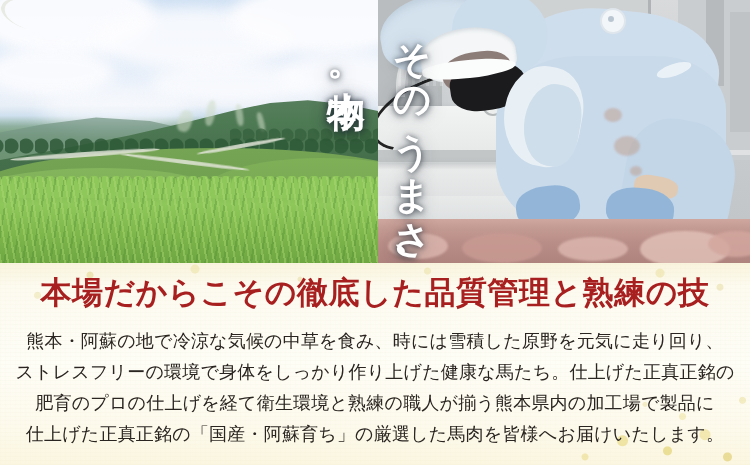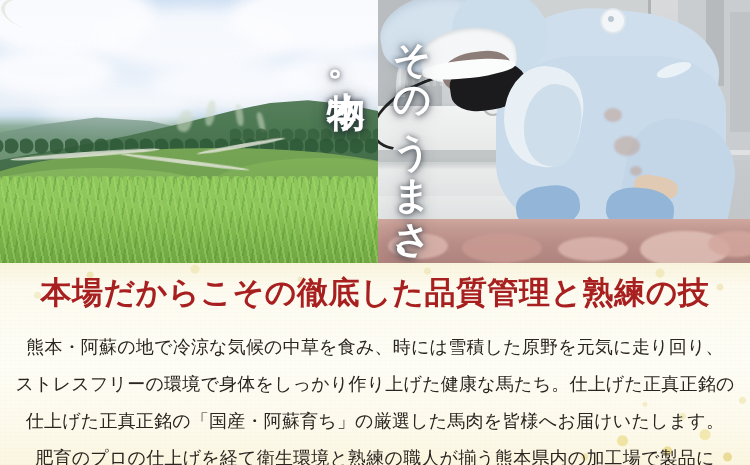--- a/index.html
+++ b/index.html
@@ -246,21 +246,21 @@
       repeating-linear-gradient(0deg,rgba(215,200,150,.07) 0 1px,transparent 1px 4px),
       repeating-linear-gradient(90deg,rgba(215,200,150,.05) 0 1px,transparent 1px 5px);}
 
   .headline{position:absolute;left:0;top:14px;width:750px;text-align:center;
     font-family:"DejaVu Serif","Liberation Serif",serif;
     font-weight:700;font-size:31px;line-height:1;color:#a81f1f;
     letter-spacing:.5px;white-space:nowrap;}
   .body-copy{position:absolute;left:0;top:62px;width:750px;text-align:center;
     font-family:"DejaVu Serif","Liberation Serif",serif;
     font-size:18px;line-height:31px;color:#2a2520;letter-spacing:.2px;}
-  .body-copy p{margin:6px;white-space:nowrap;}
+  .body-copy p{margin:0;white-space:nowrap;}
 </style>
 </head>
 <body>
 
 <div id="stage">
 
   <div class="photo-band">
 
     <div class="photo-left">
       <div class="sky-cloud c1"></div>
@@ -403,18 +403,18 @@
 
   <div class="panel">
     <div class="washi"></div>
     <div class="washi-grain"></div>
 
     <div class="headline">本場だからこその徹底した品質管理と熟練の技</div>
 
     <div class="body-copy">
       <p>熊本・阿蘇の地で冷涼な気候の中草を食み、時には雪積した原野を元気に走り回り、</p>
       <p>ストレスフリーの環境で身体をしっかり作り上げた健康な馬たち。仕上げた正真正銘の</p>
+      <p>肥育のプロの仕上げを経て衛生環境と熟練の職人が揃う熊本県内の加工場で製品に</p>
       <p>仕上げた正真正銘の「国産・阿蘇育ち」の厳選した馬肉を皆様へお届けいたします。</p>
-      <p>肥育のプロの仕上げを経て衛生環境と熟練の職人が揃う熊本県内の加工場で製品に</p>
     </div>
   </div>
 
 </div>
 
 </body></html>

